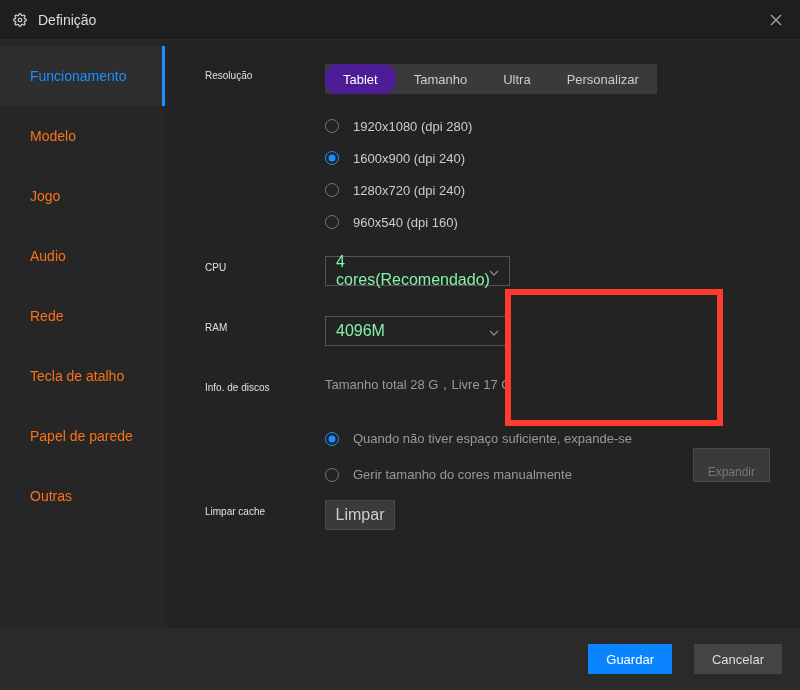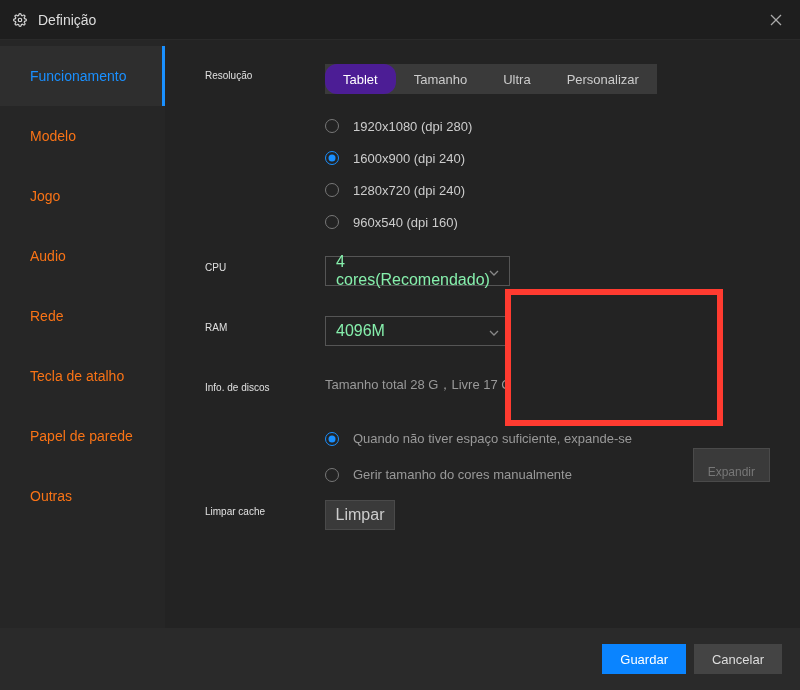--- a/index.html
+++ b/index.html
@@ -217,21 +217,21 @@
       font-size: 16px;
       cursor: pointer;
     }
     .footer {
       height: 62px;
       background: #2a2a2a;
       display: flex;
       align-items: center;
       justify-content: flex-end;
       padding-right: 18px;
-      gap: 8px;
+      gap: 22px;
     }
     .btn {
       height: 30px;
       min-width: 80px;
       padding: 0 18px;
       border: none;
       font-size: 13px;
       cursor: pointer;
       display: flex;
       align-items: center;

